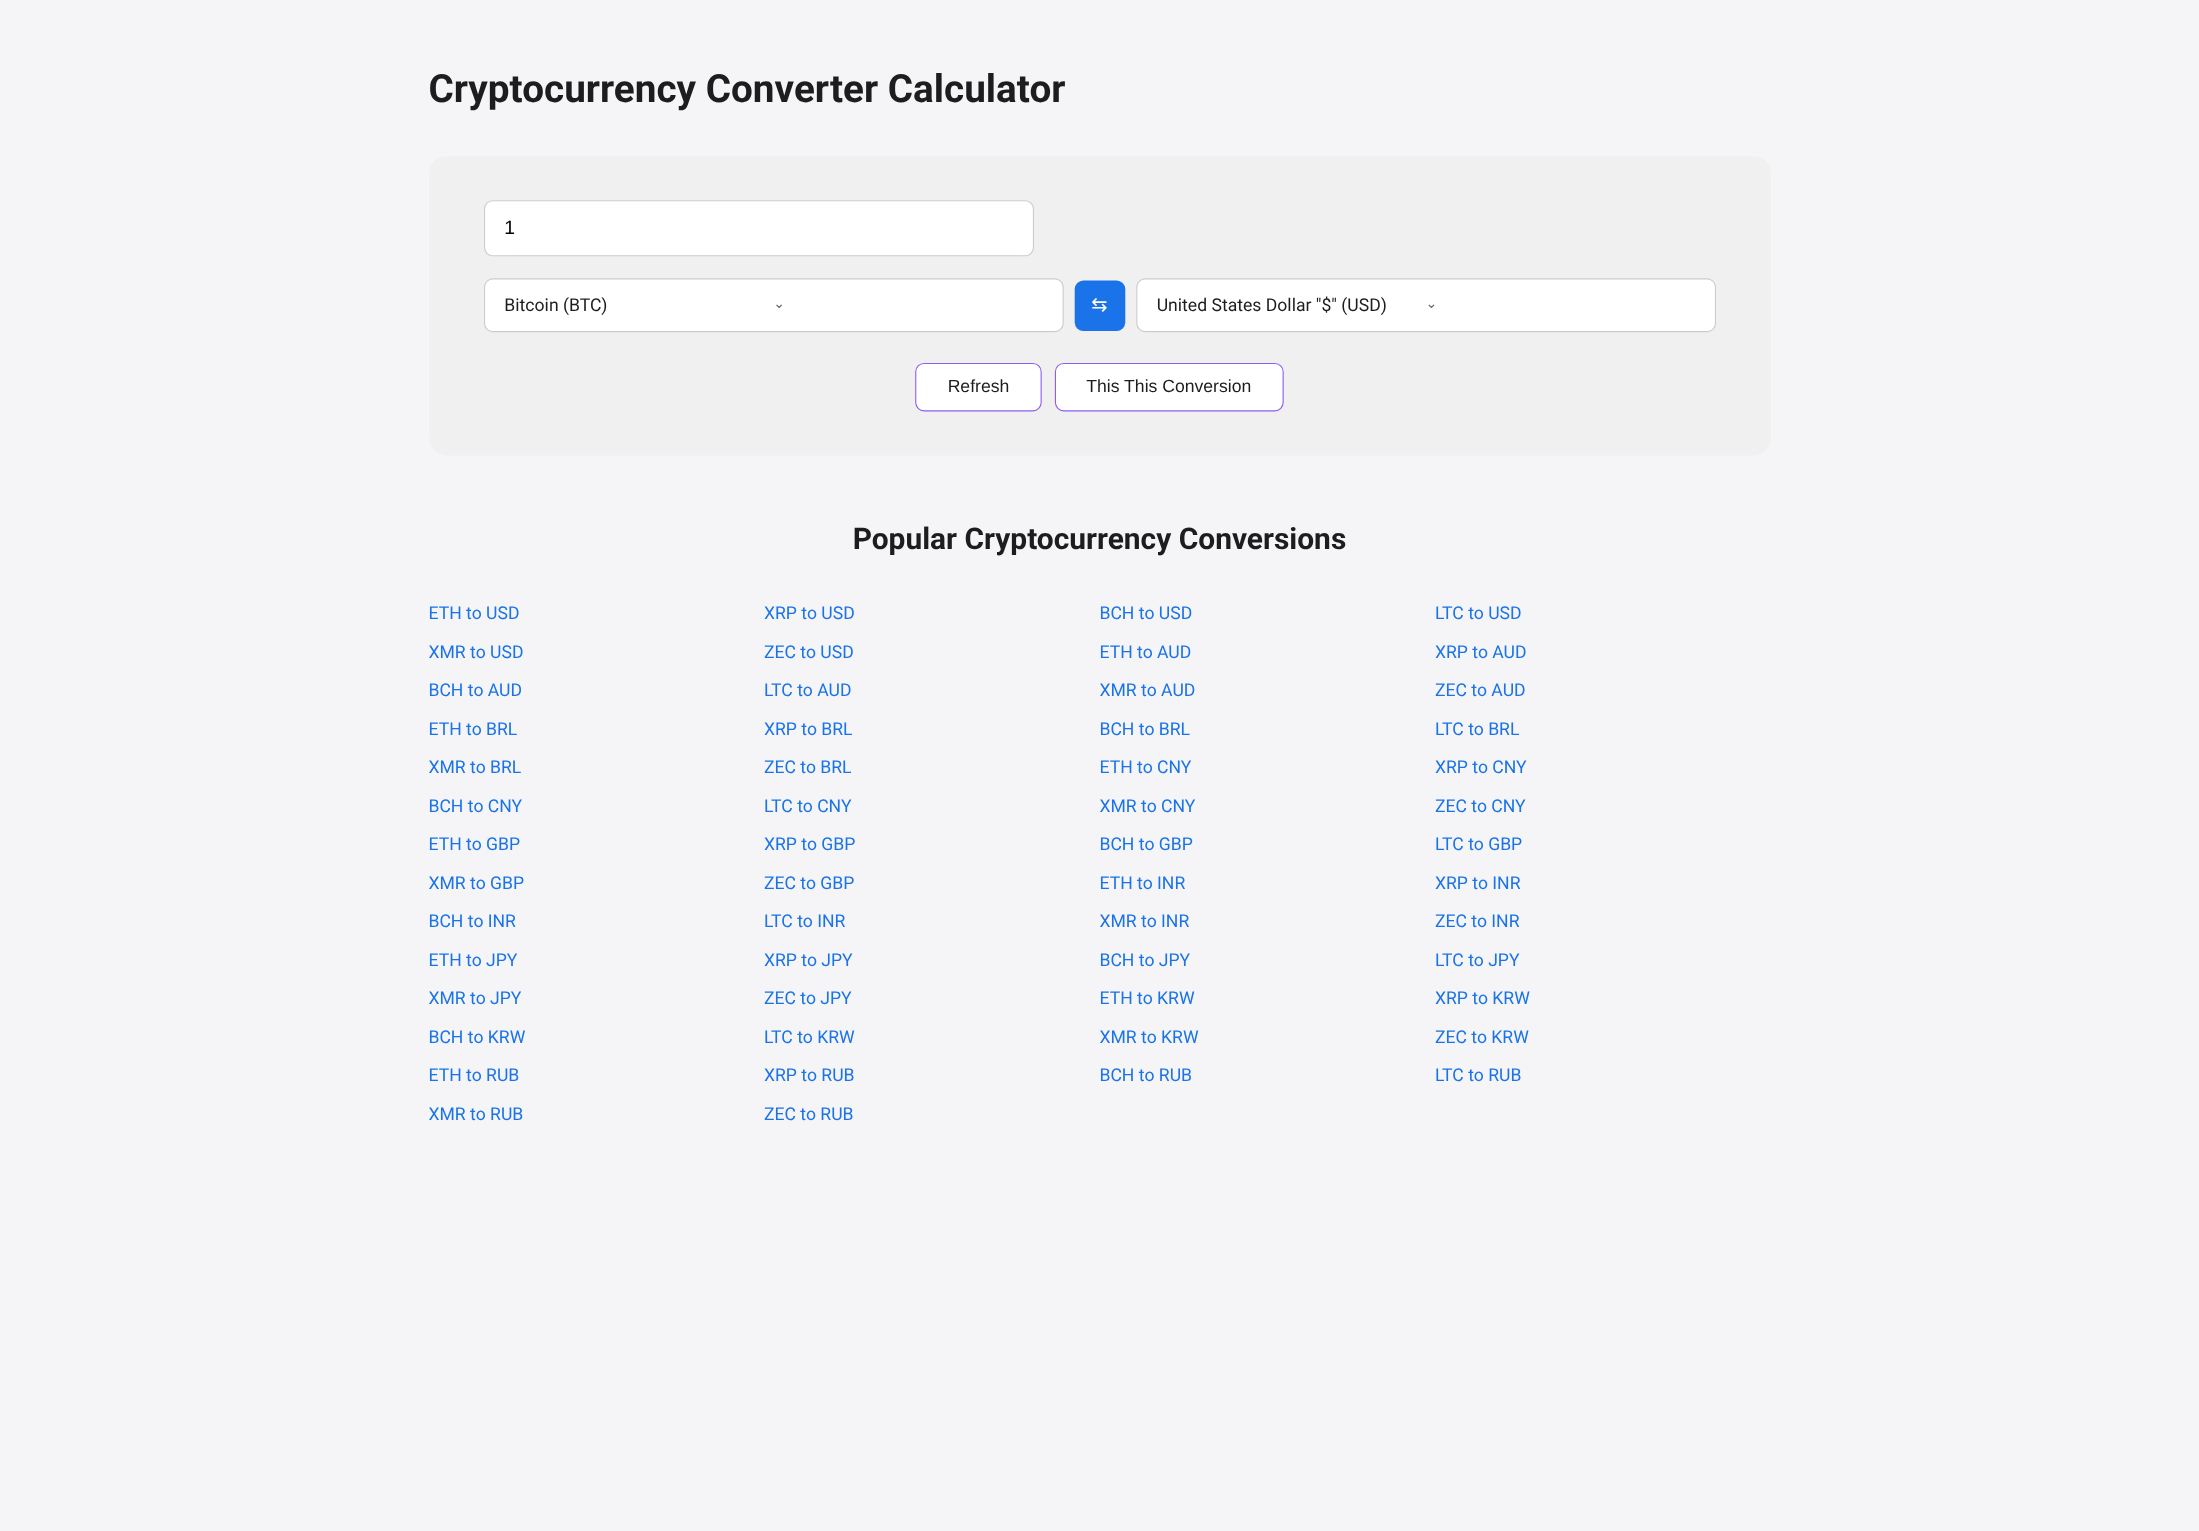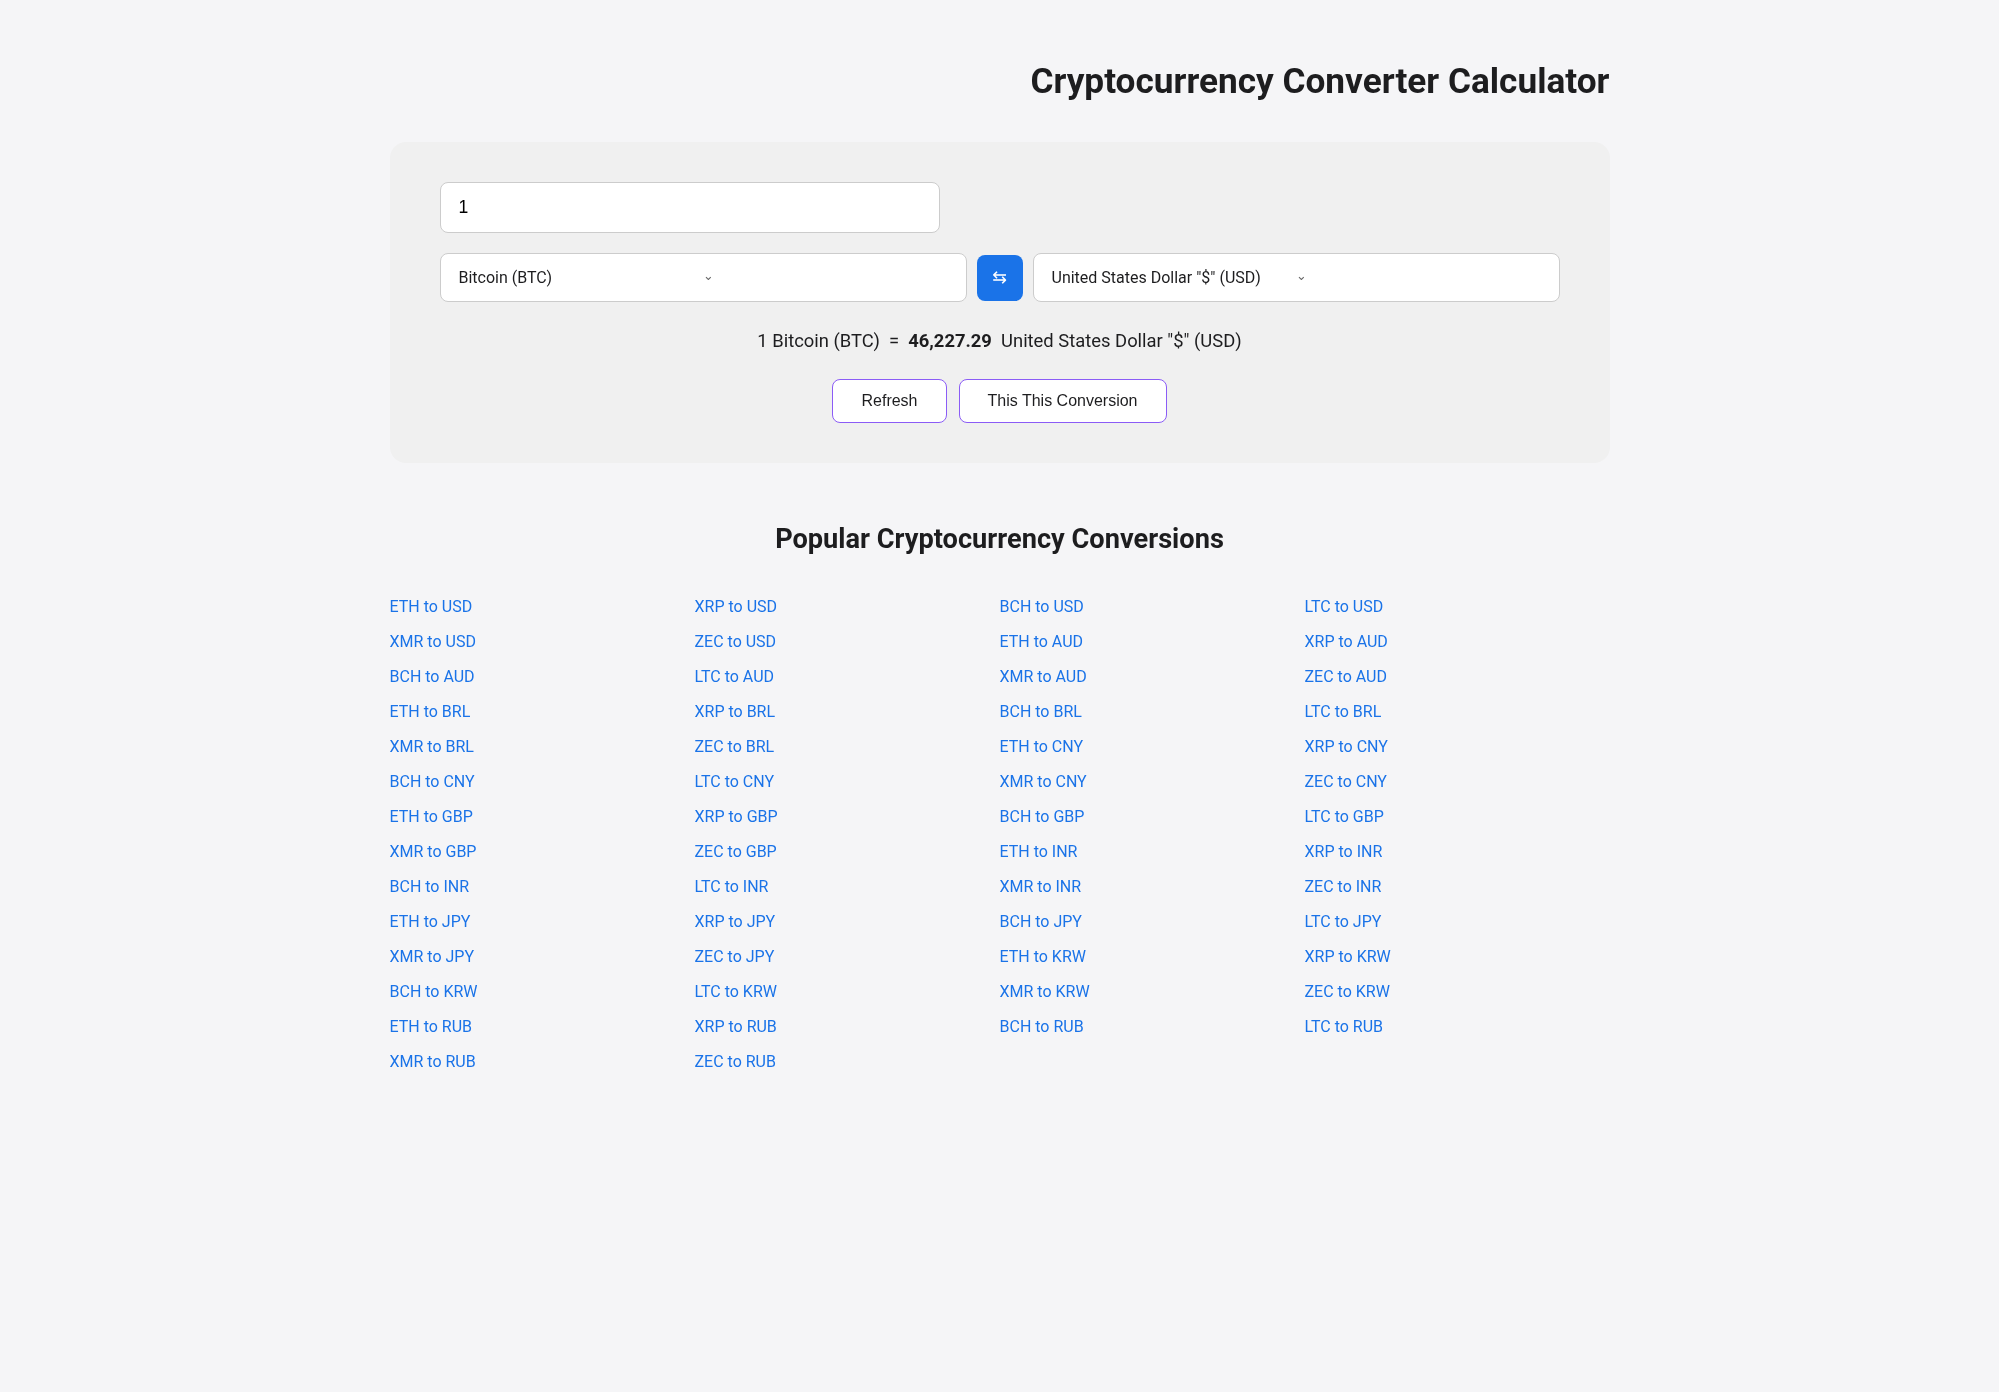--- a/index.html
+++ b/index.html
@@ -12,21 +12,21 @@
       background: #f5f5f7;
       color: #1d1d1f;
       min-height: 1392px;
     }
     .page-wrapper {
       max-width: 1300px;
       margin: 0 auto;
       padding: 60px 40px;
     }
     h1 {
-      text-align: right;
+      text-align: left;
       font-size: 2.2rem;
       font-weight: 700;
       margin-bottom: 40px;
       color: #1d1d1f;
     }
     .converter-card {
       background: #f0f0f0;
       border-radius: 16px;
       padding: 40px 50px;
       margin-bottom: 60px;
@@ -140,26 +140,20 @@
       </div>
       <button class="swap-btn">
         <span>⇆</span>
       </button>
       <div class="currency-select">
         <span>United States Dollar "$" (USD)</span>
         <span class="chevron-icon">⌄</span>
       </div>
     </div>
 
-    <div class="result-row">
-      <span>1 Bitcoin (BTC)</span>
-      &nbsp;<span>=</span>&nbsp;
-      <span class="result-value">46,227.29</span>
-      &nbsp;<span>United States Dollar "$" (USD)</span>
-    </div>
 
     <div class="action-btns">
       <button class="btn-refresh">Refresh</button>
       <button class="btn-save">This This Conversion</button>
     </div>
   </div>
 
   <h2>Popular Cryptocurrency Conversions</h2>
 
   <div class="conversions-grid" id="conversions-grid">

